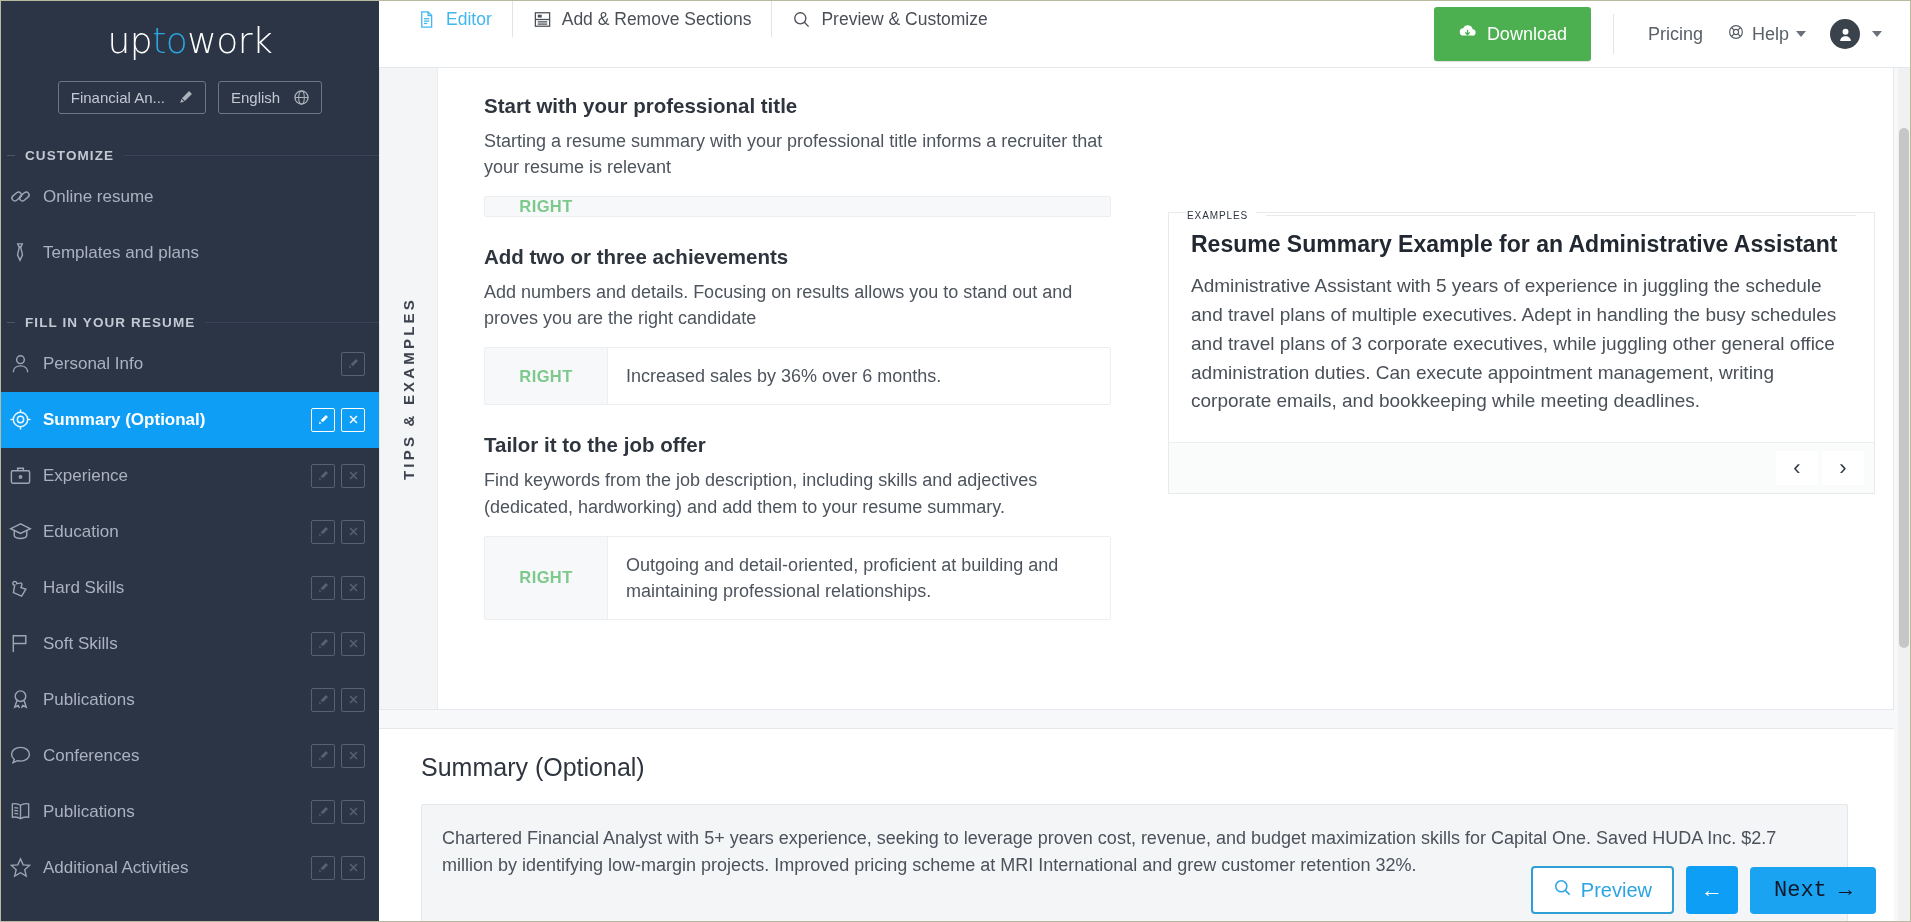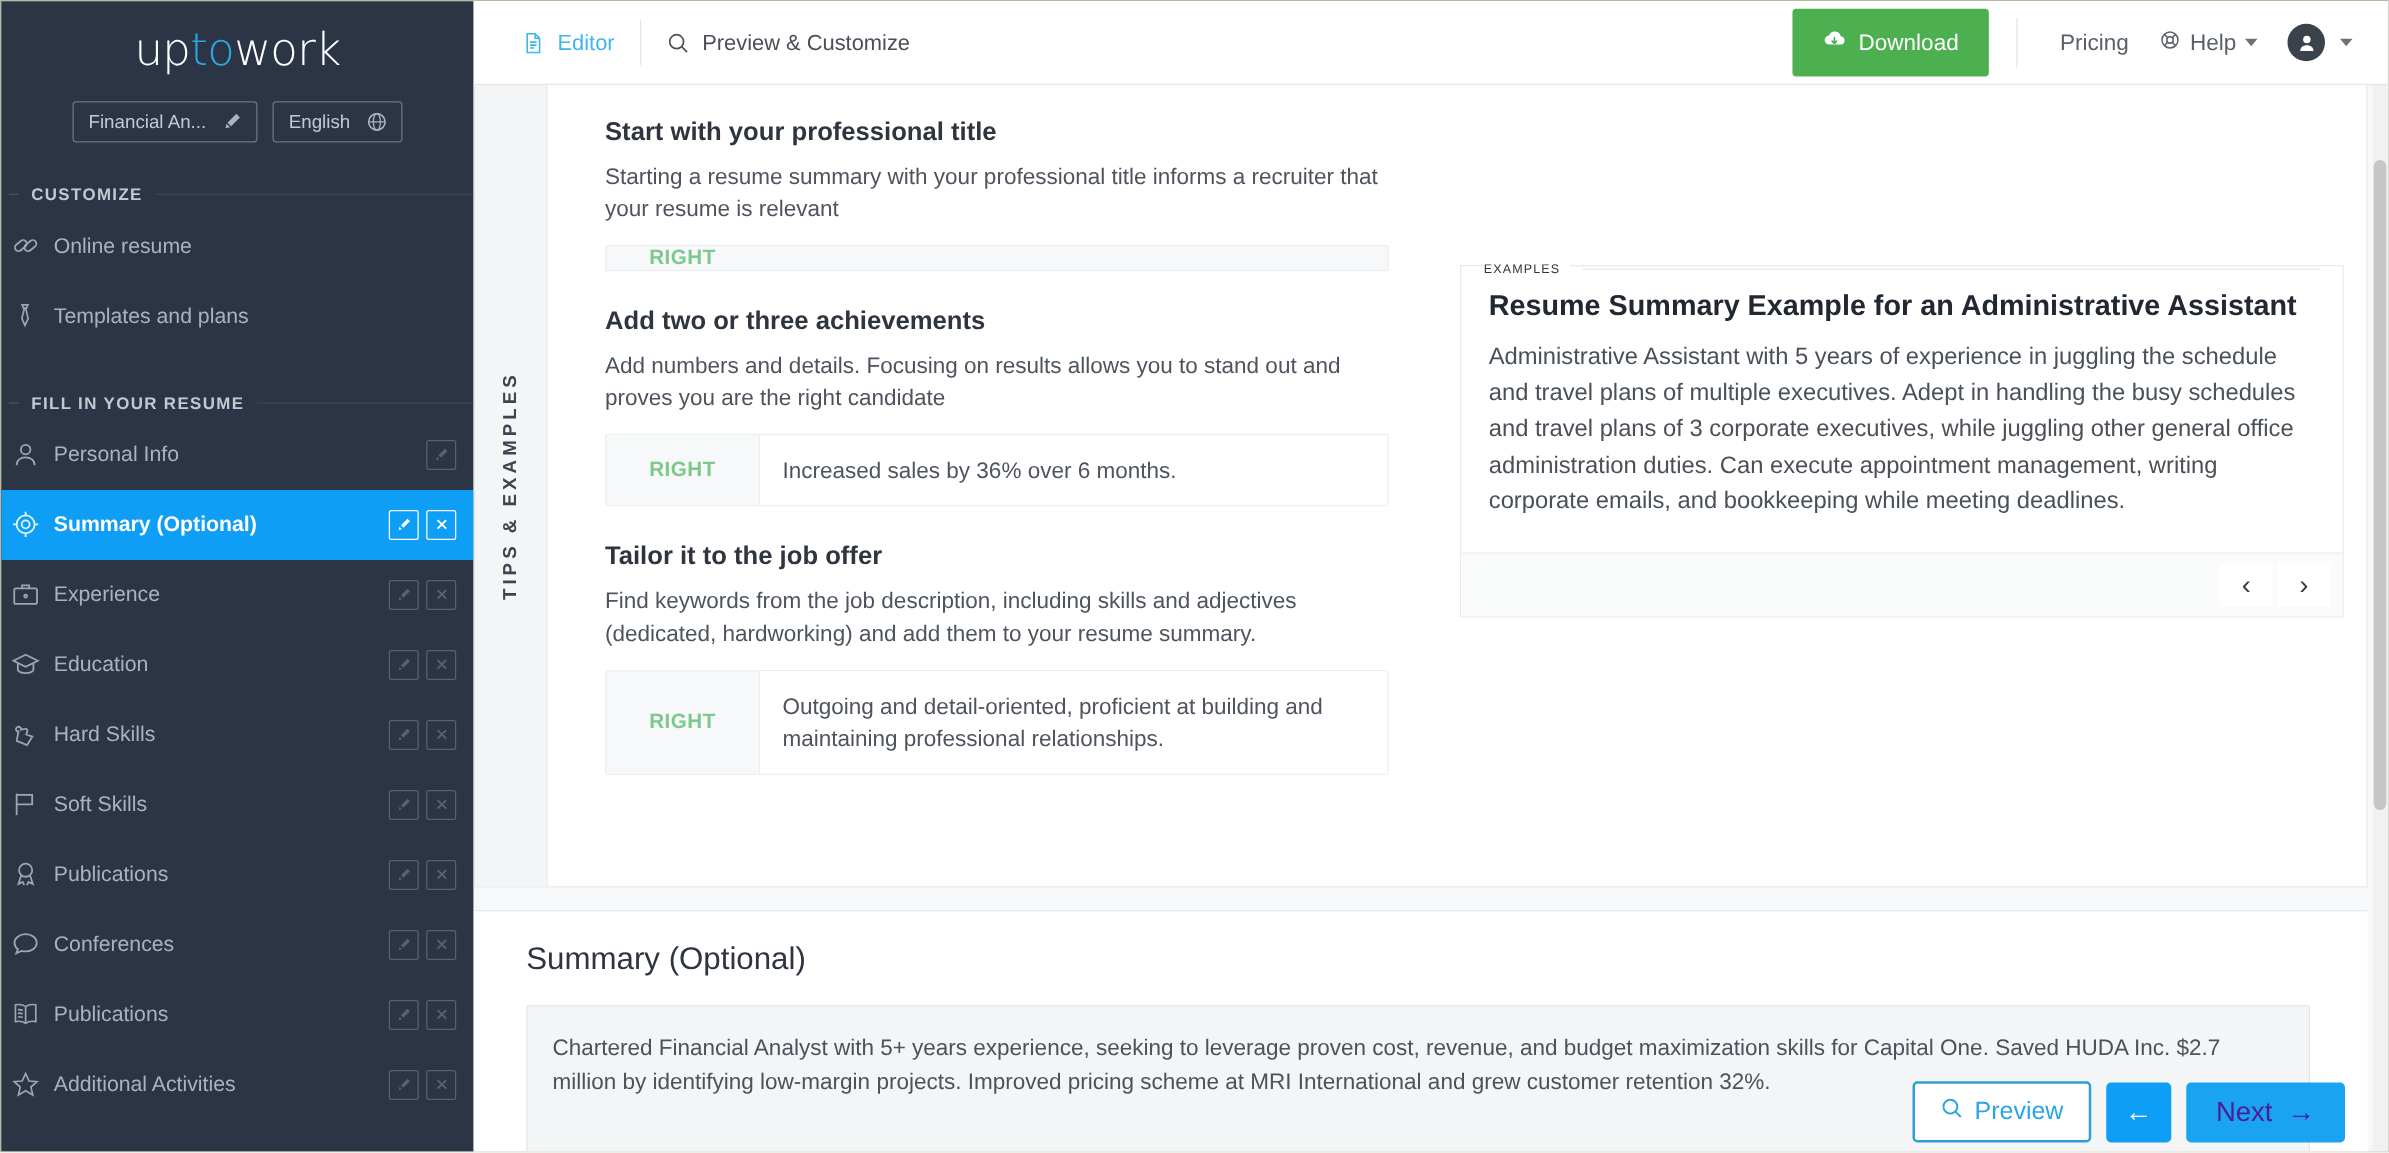--- a/index.html
+++ b/index.html
@@ -134,21 +134,21 @@
   .topbar {
     height: 67px;
     flex: 0 0 67px;
     background: #ffffff;
     border-bottom: 1px solid #e4e7ea;
     display: flex;
     align-items: center;
     padding-left: 18px;
     padding-right: 16px;
   }
-  .tabs { display: flex; align-items: center; height: 100%; }
+  .tabs { display: flex; align-items: flex-start; height: 100%; }
   .tab {
     display: flex; align-items: center; gap: 10px;
     padding: 0 20px;
     height: 36px;
     font-size: 17.5px;
     color: #4a4f57;
     cursor: pointer;
     border-right: 1px solid #e2e5e8;
     white-space: nowrap;
   }
@@ -392,27 +392,27 @@
     color: #fff;
     font-size: 22px;
     border-radius: 4px;
     width: 52px; height: 48px;
     display: flex; align-items: center; justify-content: center;
     cursor: pointer;
   }
   .btn-next {
     background: #1aa3f0;
     border: none;
-    color: #4c1d95;
+    color: #0f172a;
     font-size: 22px;
     border-radius: 4px;
     padding: 11px 24px;
     display: flex; align-items: center; gap: 12px;
     cursor: pointer;
-    font-family: Liberation Sans, sans-serif;
+    font-family: Liberation Mono, monospace;
   }
 
   
   .scrollbar {
     position: absolute;
     right: 0; top: 0;
     width: 12px;
     height: 100%;
     background: #f1f1f1;
   }
@@ -736,20 +736,34 @@
                 <g fill="none" stroke="#3fb6ef" stroke-width="1.6">
                   <path d="M6 2.5h8l4.5 4.5v14.5H6z"></path>
                   <path d="M14 2.5V7h4.5"></path>
                   <line x1="8.8" y1="11" x2="15.5" y2="11"></line>
                   <line x1="8.8" y1="14" x2="15.5" y2="14"></line>
                   <line x1="8.8" y1="17" x2="13" y2="17"></line>
                 </g>
               </svg>
           </span>
           <span>Editor</span>
+        </div>
+        <div class="tab">
+          <span class="ticon">
+            <svg width="19" height="19" viewBox="0 0 24 24">
+                <g fill="none" stroke="#4a4f57" stroke-width="1.6">
+                  <rect x="3" y="3.5" width="18" height="17"></rect>
+                  <line x1="3" y1="12" x2="21" y2="12"></line>
+                  <rect x="6" y="6" width="5" height="3.5" fill="#4a4f57" stroke="none"></rect>
+                  <line x1="6" y1="15" x2="18" y2="15"></line>
+                  <line x1="6" y1="17.8" x2="18" y2="17.8"></line>
+                </g>
+              </svg>
+          </span>
+          <span>Add &amp; Remove Sections</span>
         </div>
         <div class="tab">
           <span class="ticon">
             <svg width="19" height="19" viewBox="0 0 24 24">
                 <g fill="none" stroke="#4a4f57" stroke-width="1.7">
                   <circle cx="10.5" cy="10.5" r="7"></circle>
                   <line x1="15.6" y1="15.6" x2="21" y2="21"></line>
                 </g>
               </svg>
           </span>

